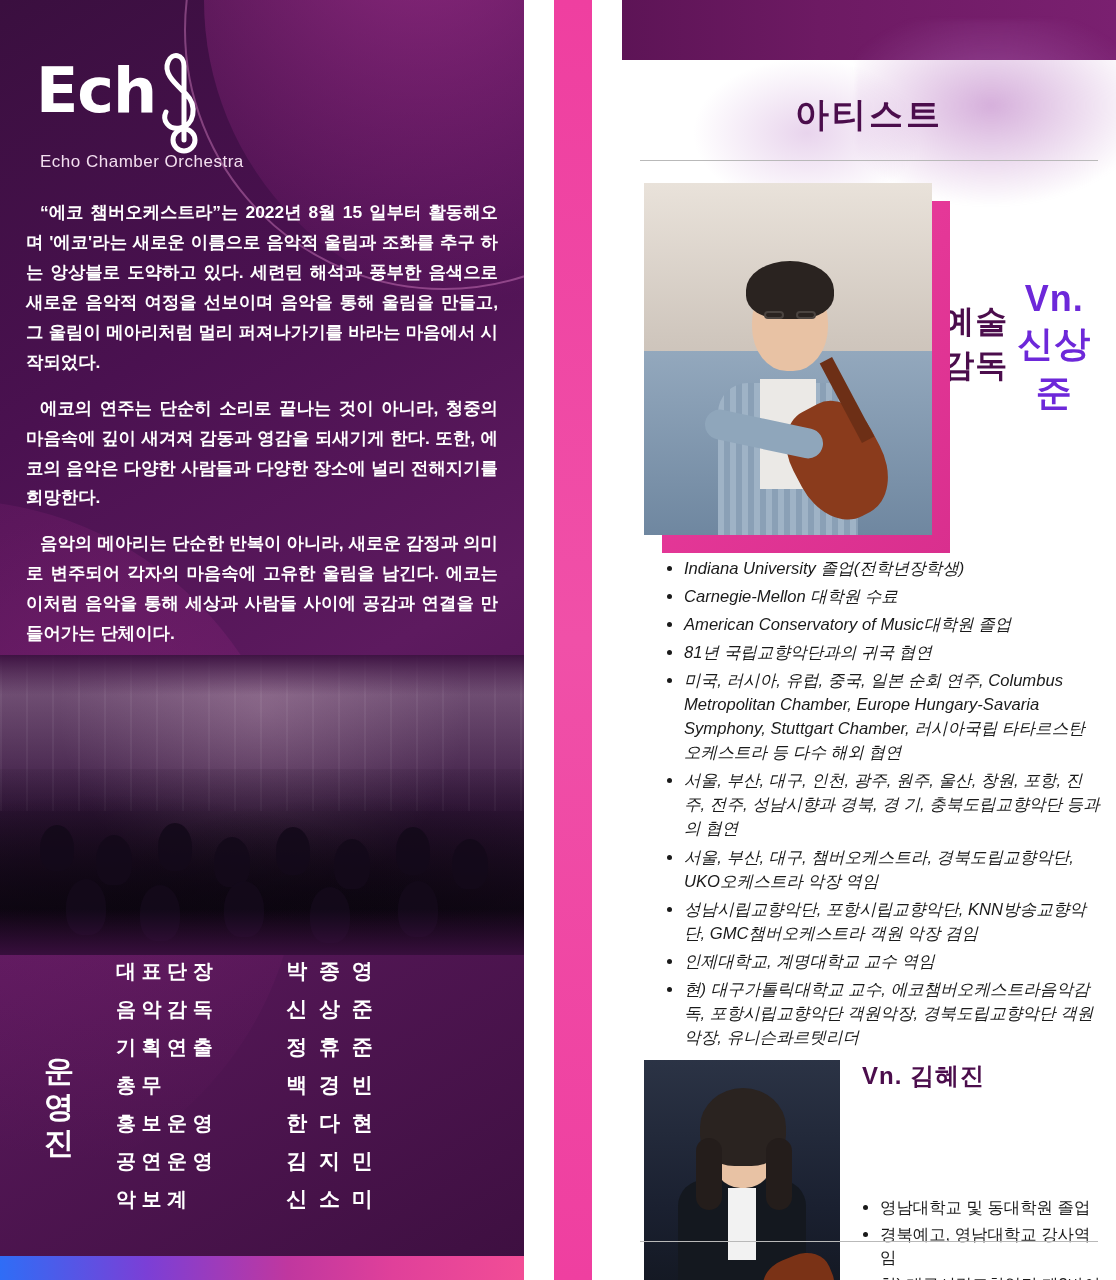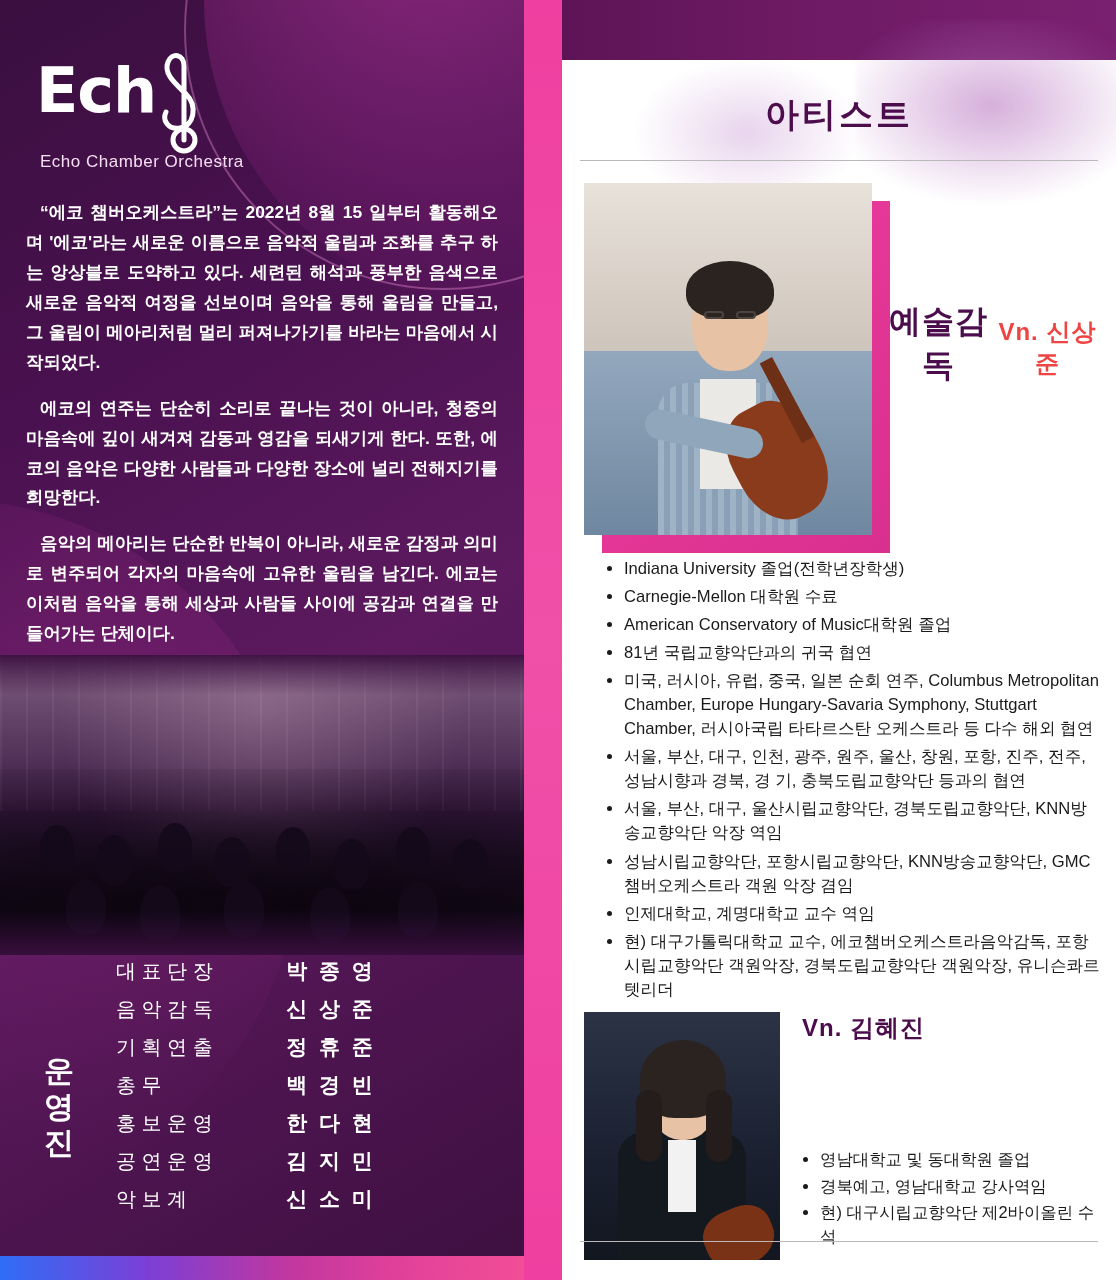--- a/index.html
+++ b/index.html
@@ -4,21 +4,21 @@
 <style>
   * { box-sizing: border-box; }
   html, body { margin:0; padding:0; }
   body {
     width: 1116px; height: 1280px;
     font-family: "Liberation Sans", sans-serif;
     background: #ffffff;
     overflow: hidden;
     position: relative;
   }
-  .page { position: relative; width:1116px; height:1077px; display:flex; }
+  .page { position: relative; width:1116px; height:1077px; display:flex;gap:30px; }
 
   
   .left {
     position: relative;
     width: 524px; height: 1280px;
     background: linear-gradient(150deg, #3a0f3f 0%, #4a1150 28%, #5d1a5f 55%, #3d0f40 100%);
     overflow: hidden;
     flex: 0 0 524px;
   }
   .left-deco-1 {
@@ -113,20 +113,21 @@
     color:#fff; font-weight:700; font-size:30px; letter-spacing:6px;
     margin-right:42px;
     line-height:1;
   }
   .staff-table { color:#fff; }
   .staff-row { display:flex; align-items:center; margin-bottom:10px; }
   .staff-role {
     width:150px; font-size:20px; color:#ffffff;
     display:flex; justify-content:space-between;
     letter-spacing:0px;
+    font-weight:bold;
   }
   .staff-name {
     width:130px; text-align:center; font-size:21px; font-weight:700; color:#ffffff;
     letter-spacing:3px;
   }
 
   
   .bottom-bar {
     position:absolute; left:0; bottom:0; width:524px; height:24px;
     background: linear-gradient(90deg,#2f6df6 0%, #7b3fd6 28%, #c0379f 55%, #e0409a 75%, #f24d96 100%);
@@ -175,29 +176,29 @@
   }
   .photo-frame .photo {
     position:absolute; left:0; top:0; width:288px; height:352px;
     overflow:hidden; background:#d8d2cc;
   }
   .director-titles {
     flex:1 1 auto; display:flex; flex-direction:row; justify-content:center;
     align-items:center; text-align:center; padding-bottom:30px; padding-left:10px;
   }
   .director-role { font-size:32px; font-weight:700; color:#4b0d4c; letter-spacing:1px; }
-  .director-name { font-size:24px; font-weight:700; color:#ef4444; margin-top:8px; letter-spacing:1px; }
+  .director-name { font-size:36px; font-weight:700; color:#6d28d9; margin-top:8px; letter-spacing:1px; }
 
   
   ul.bullets {
     position:relative;
     margin: 22px 14px 0 44px; padding-left: 18px;
     color:#1a1a1a; font-size:16.6px; line-height:1.45;
   }
-  ul.bullets li { margin-bottom: 4px; }
+  ul.bullets li { margin-bottom: 4px; font-style: italic; }
 
   
   .artist2 { position:relative; display:flex; margin-top: 10px; padding: 0 14px 0 22px; }
   .artist2 .photo2 {
     position:relative; width:196px; height:248px; flex:0 0 196px;
     background:#1b1f2b; overflow:hidden;
   }
   .artist2 .right-side { flex:1 1 auto; padding-left:22px; }
   .artist2 .name2 {
     font-size:24px; font-weight:700; color:#4b0d4c; margin-bottom:16px;
@@ -340,21 +341,21 @@
       </div>
     </div>
 
     <ul class="bullets">
       <li>Indiana University 졸업(전학년장학생)</li>
       <li>Carnegie-Mellon 대학원 수료</li>
       <li>American Conservatory of Music대학원 졸업</li>
       <li> 81년 국립교향악단과의 귀국 협연</li>
       <li> 미국, 러시아, 유럽, 중국, 일본 순회 연주, Columbus Metropolitan Chamber, Europe Hungary-Savaria Symphony, Stuttgart Chamber, 러시아국립 타타르스탄 오케스트라 등 다수 해외 협연</li>
       <li>서울, 부산, 대구, 인천, 광주, 원주, 울산, 창원, 포항, 진주, 전주, 성남시향과 경북, 경 기, 충북도립교향악단 등과의 협연</li>
-      <li>서울, 부산, 대구, 울산시립교향악단, 경북도립교향악단, KNN방송교향악단 악장 역임</li>
+      <li>서울, 부산, 대구, 챔버오케스트라, 경북도립교향악단, UKO오케스트라 악장 역임</li>
       <li>성남시립교향악단, 포항시립교향악단, KNN방송교향악단, GMC챔버오케스트라 객원 악장 겸임</li>
       <li>인제대학교, 계명대학교 교수 역임</li>
       <li>현) 대구가톨릭대학교 교수, 에코챔버오케스트라음악감독, 포항시립교향악단 객원악장, 경북도립교향악단 객원악장, 유니슨콰르텟리더</li>
     </ul>
 
     <div class="artist2">
       <div class="photo2">
         <div class="p-bg2"></div>
         <div style="position:absolute; left:34px; top:120px; width:128px; height:132px; background:#14181f; border-radius:26px 26px 0 0;"></div>
         <div style="position:absolute; left:84px; top:128px; width:28px; height:72px; background:#f2f2f2;"></div>

